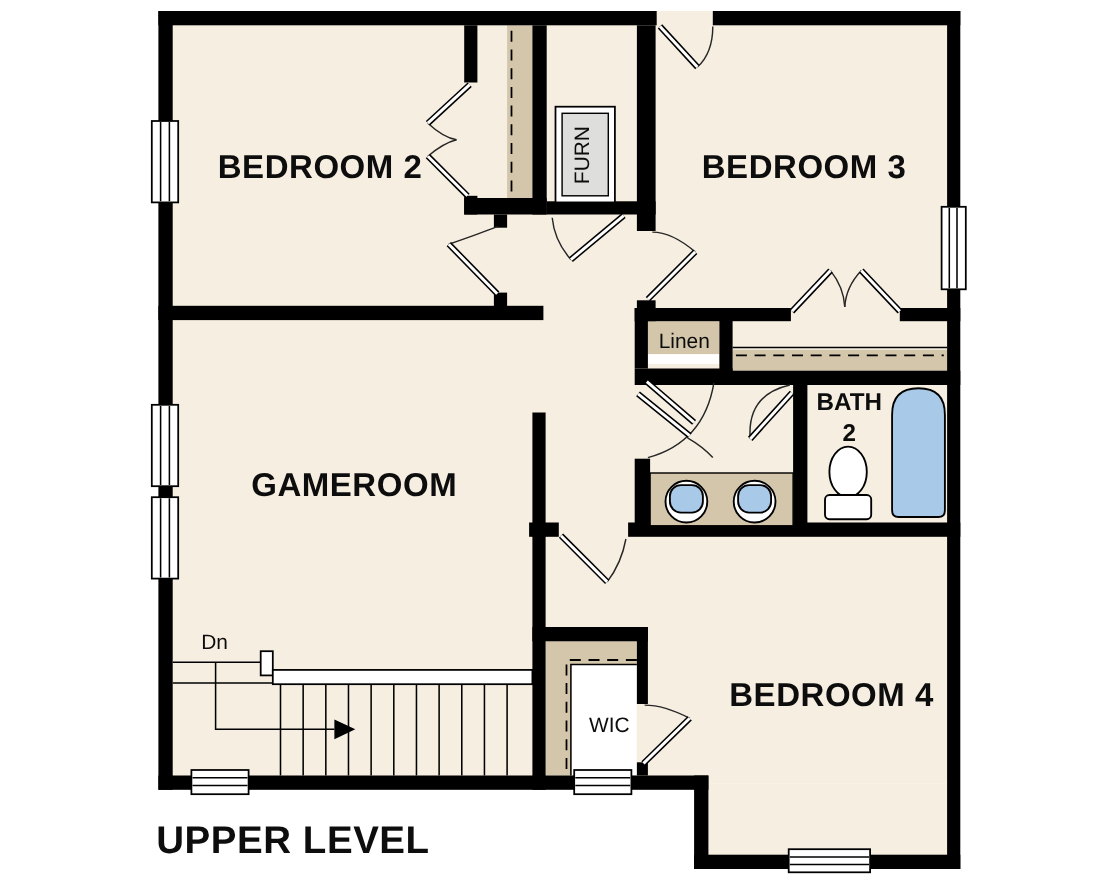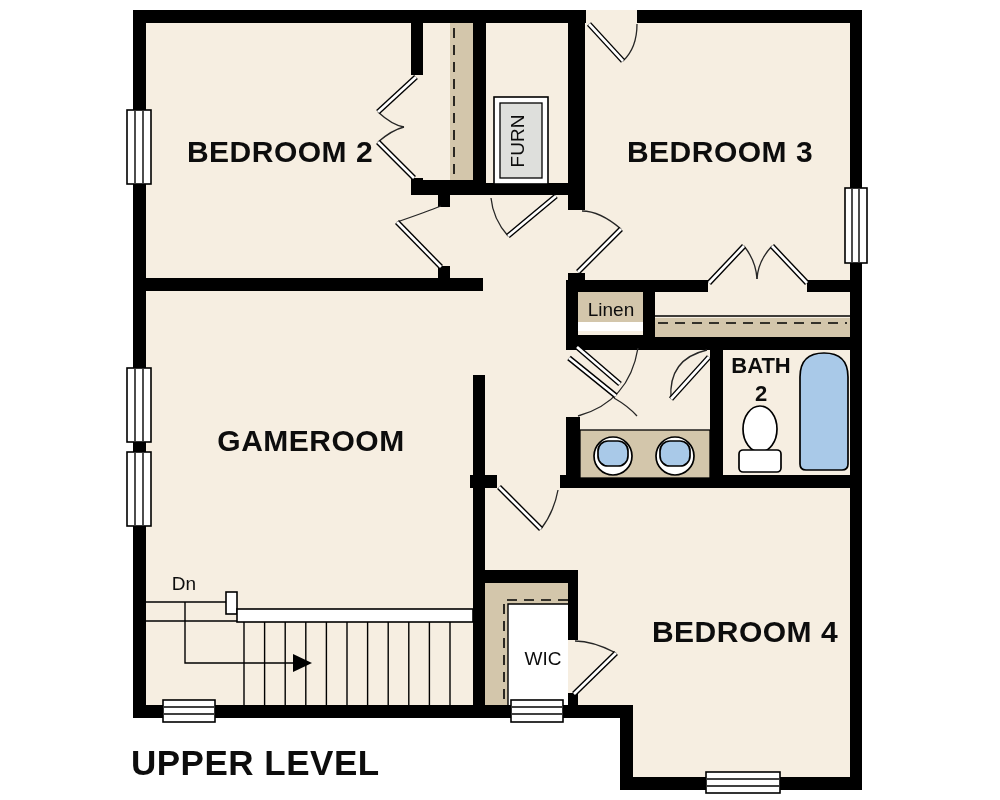--- a/index.html
+++ b/index.html
@@ -1,17 +1,17 @@
 <!DOCTYPE html>
 <html style="--paper: #ffffff; --floor: #f6eee1; --wall: #000000; --shelf: #d3c6ab; --fixture: #a9c9e8; --furnace: #dedfdc;"><head>
 <meta charset="utf-8">
 <style>
   html,body{margin:0;padding:0;background:#fff;}
   #stage{position:relative;width:904px;height:800px;background:var(--paper,#fff);overflow:hidden;
-         font-family:"Liberation Sans",sans-serif;}
+         font-family:"Liberation Sans",sans-serif;margin-left:11px;}
   svg{display:block;}
   .floor{fill:var(--floor,#f6eee1);}
   .wall{fill:var(--wall,#000);}
   .tan{fill:var(--shelf,#d3c6ab);}
   .whitefill{fill:#ffffff;}
   .gray{fill:var(--furnace,#dedfdc);}
   .thin{stroke:#000;stroke-width:1.4;fill:none;}
   .edge{stroke:#000;stroke-width:1.6;fill:#fff;}
   .arc{stroke:#262626;stroke-width:1.3;fill:none;}
   .leafO{stroke:#000;stroke-width:5.5;}

